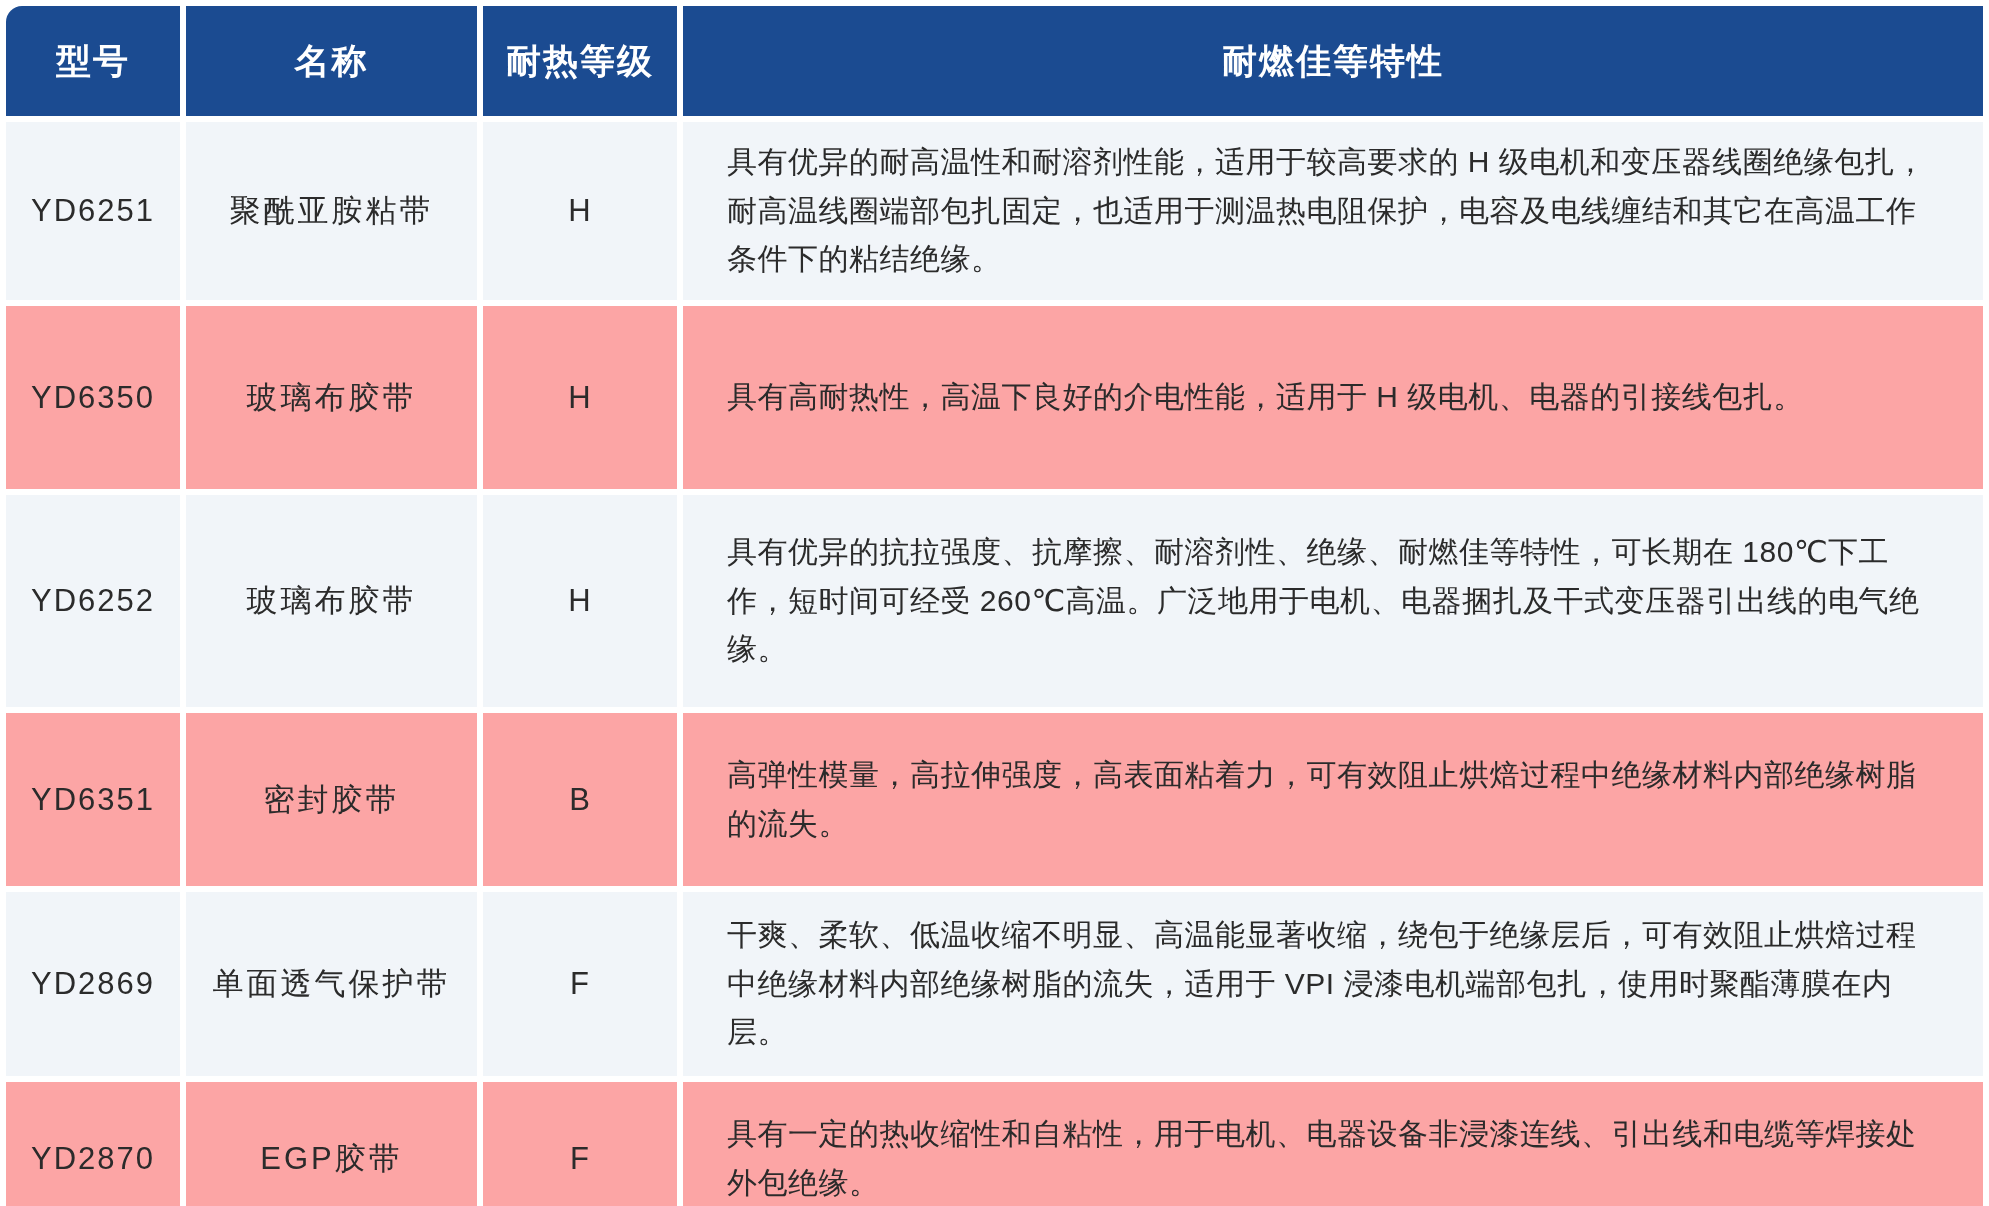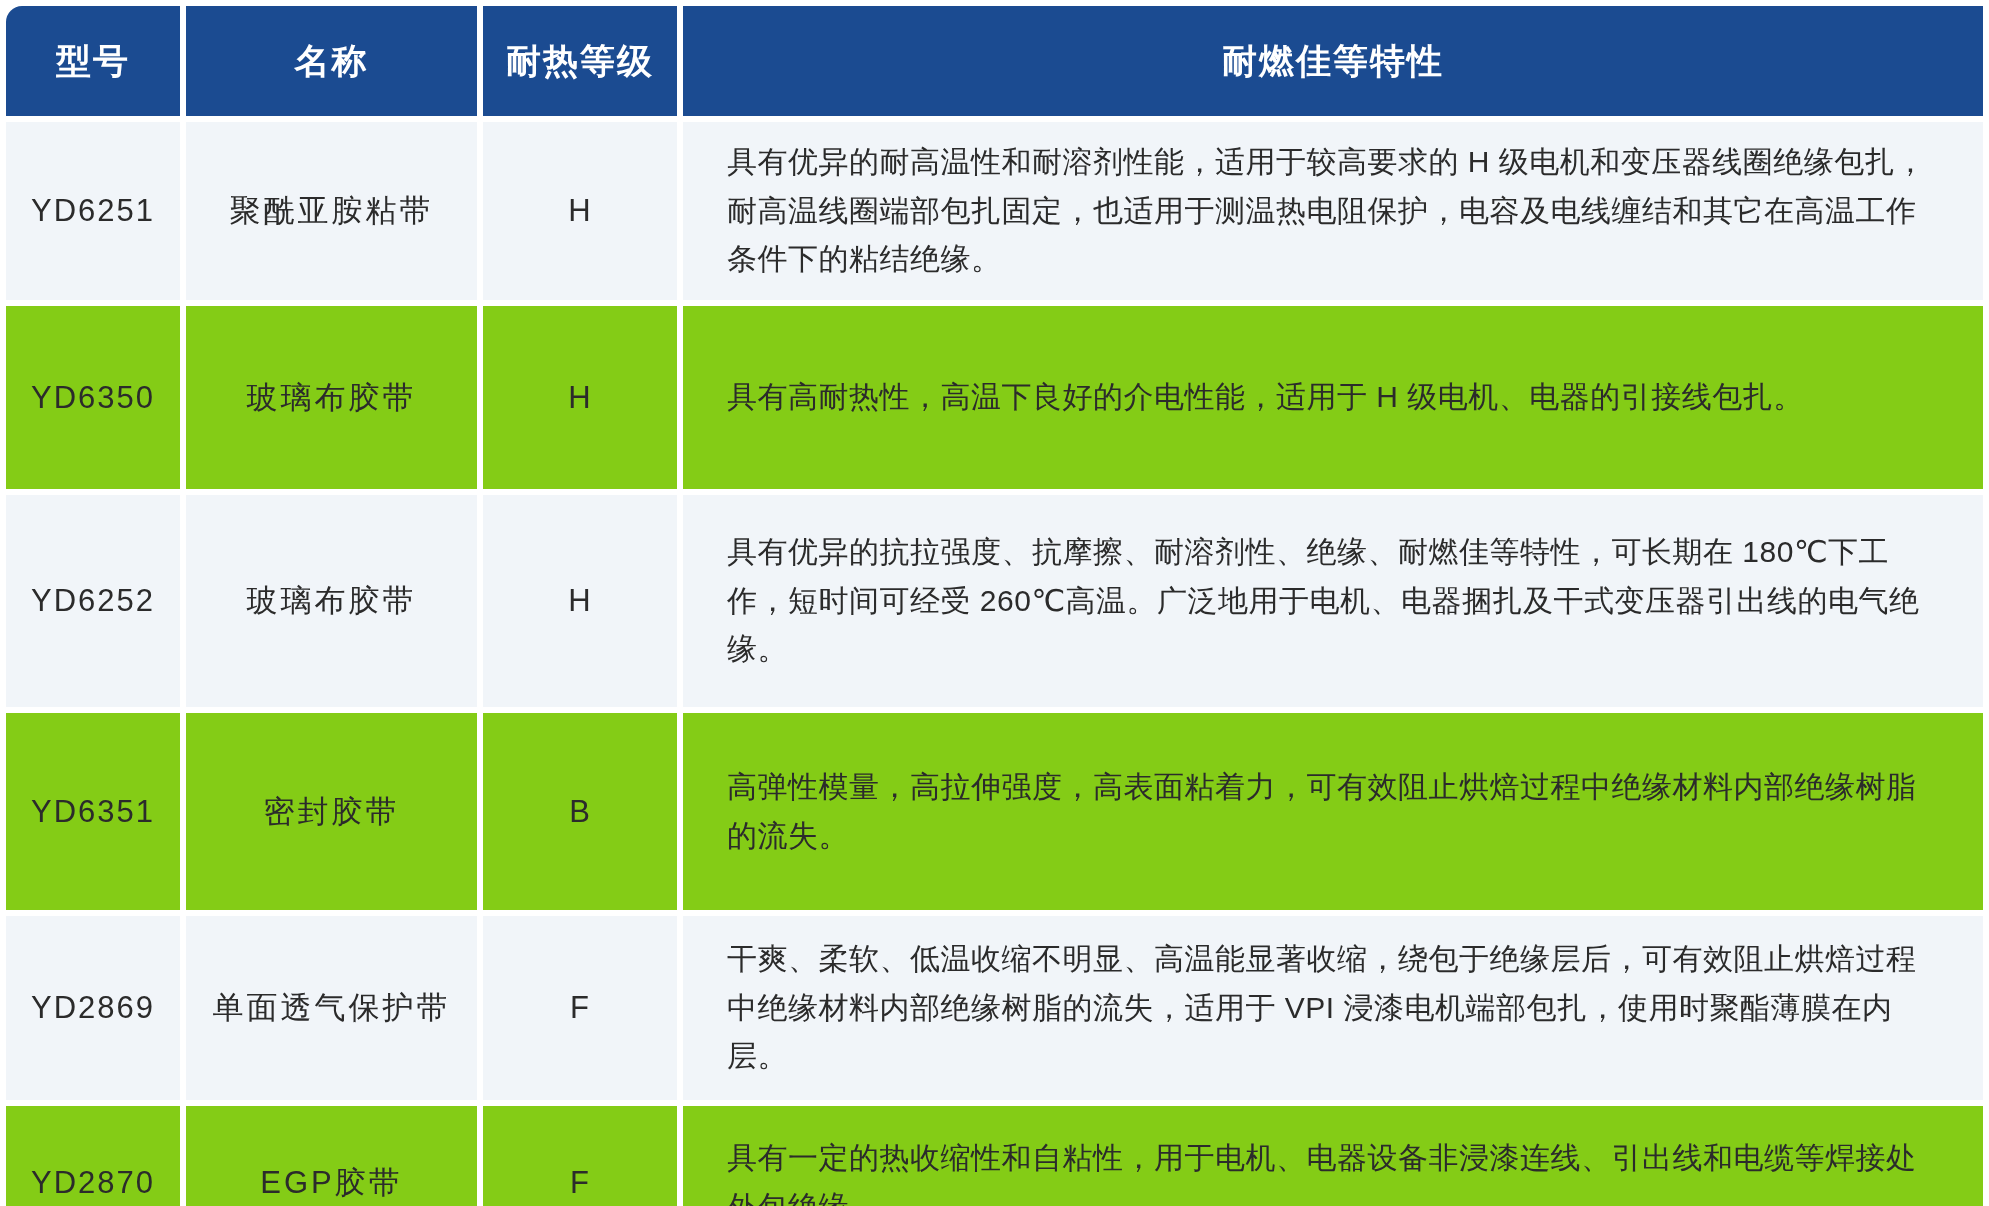--- a/index.html
+++ b/index.html
@@ -42,21 +42,21 @@
   }
 
   tbody td {
     padding: 0 0;
     border: 0;
     font-size: 30px;
     color: #2b2b2b;
     vertical-align: middle;
   }
   tbody tr.row-odd td  { background: #f1f5f9; }
-  tbody tr.row-even td { background: #84cc16; margin-top: 31px; }
+  tbody tr.row-even td { background: #fca5a5; margin-top: 31px; }
 
   td.cell-model,
   td.cell-name,
   td.cell-grade {
     text-align: center;
     letter-spacing: 1px;
   }
   td.cell-model { font-size: 31px; letter-spacing: 2px; }
   td.cell-name  { font-size: 31px; letter-spacing: 3px; text-align: center; }
   td.cell-grade { font-size: 31px; }
@@ -65,21 +65,21 @@
     text-align: left;
     padding: 14px 46px 14px 44px;
     line-height: 1.62;
     font-size: 30px;
     letter-spacing: 0.5px;
   }
 
   .r1 { height: 178px; }
   .r2 { height: 183px; }
   .r3 { height: 212px; }
-  .r4 { height: 197px; }
+  .r4 { height: 173px; }
   .r5 { height: 184px; }
   .r6 { height: 154px; }
 </style>
 </head>
 <body>
 
 <table class="spec-table">
   <colgroup>
     <col class="c-model">
       <col class="c-name">

